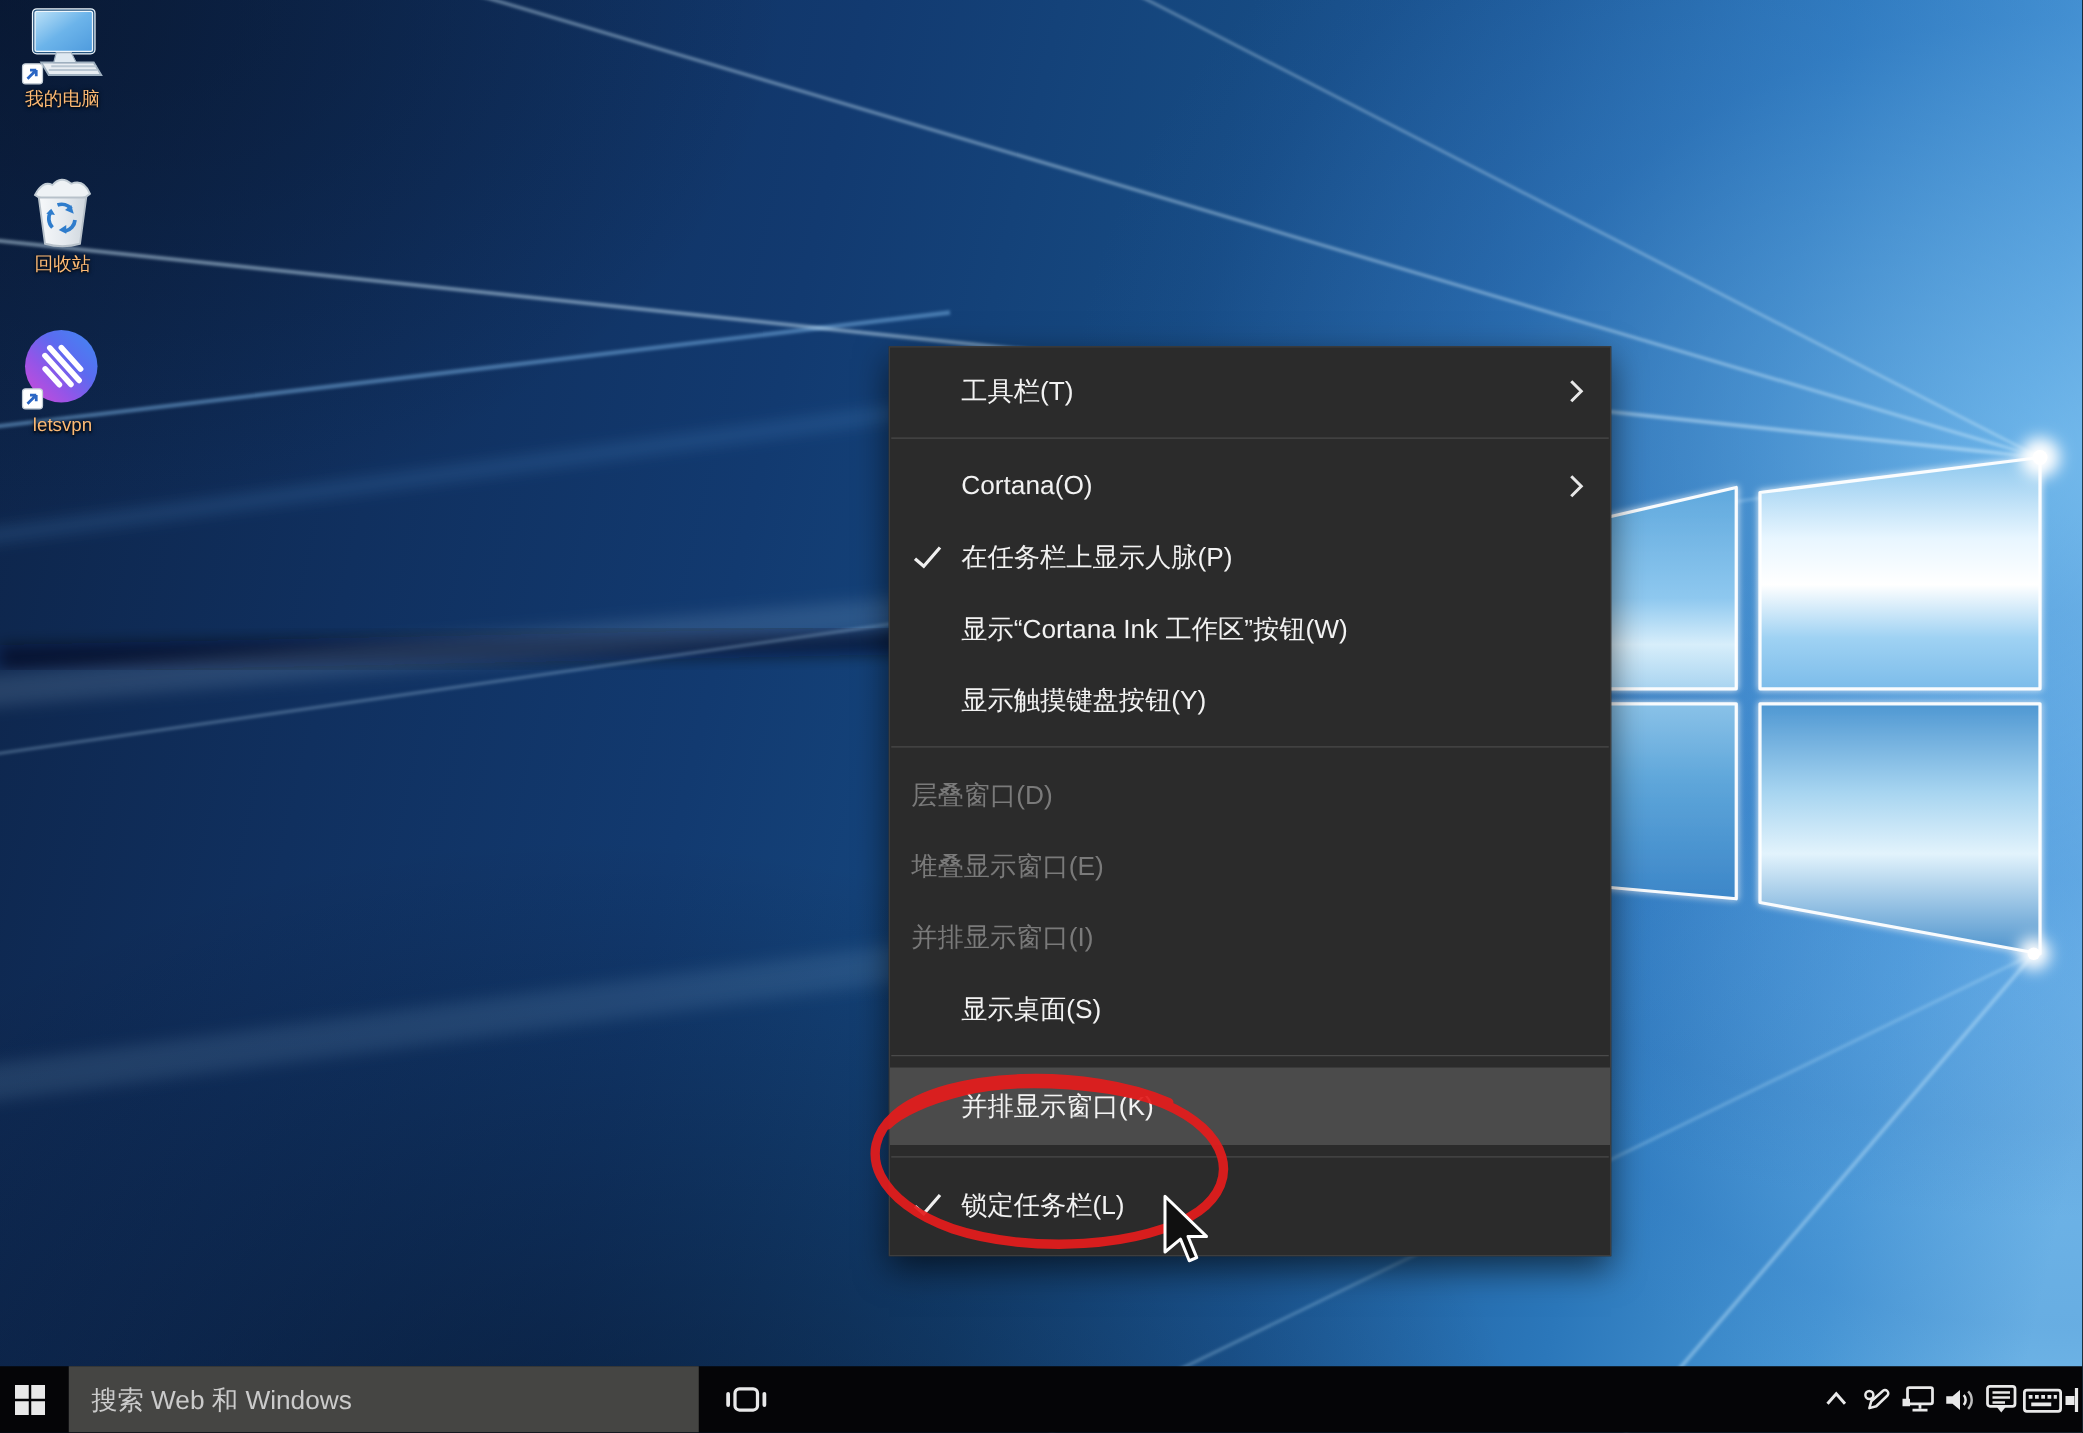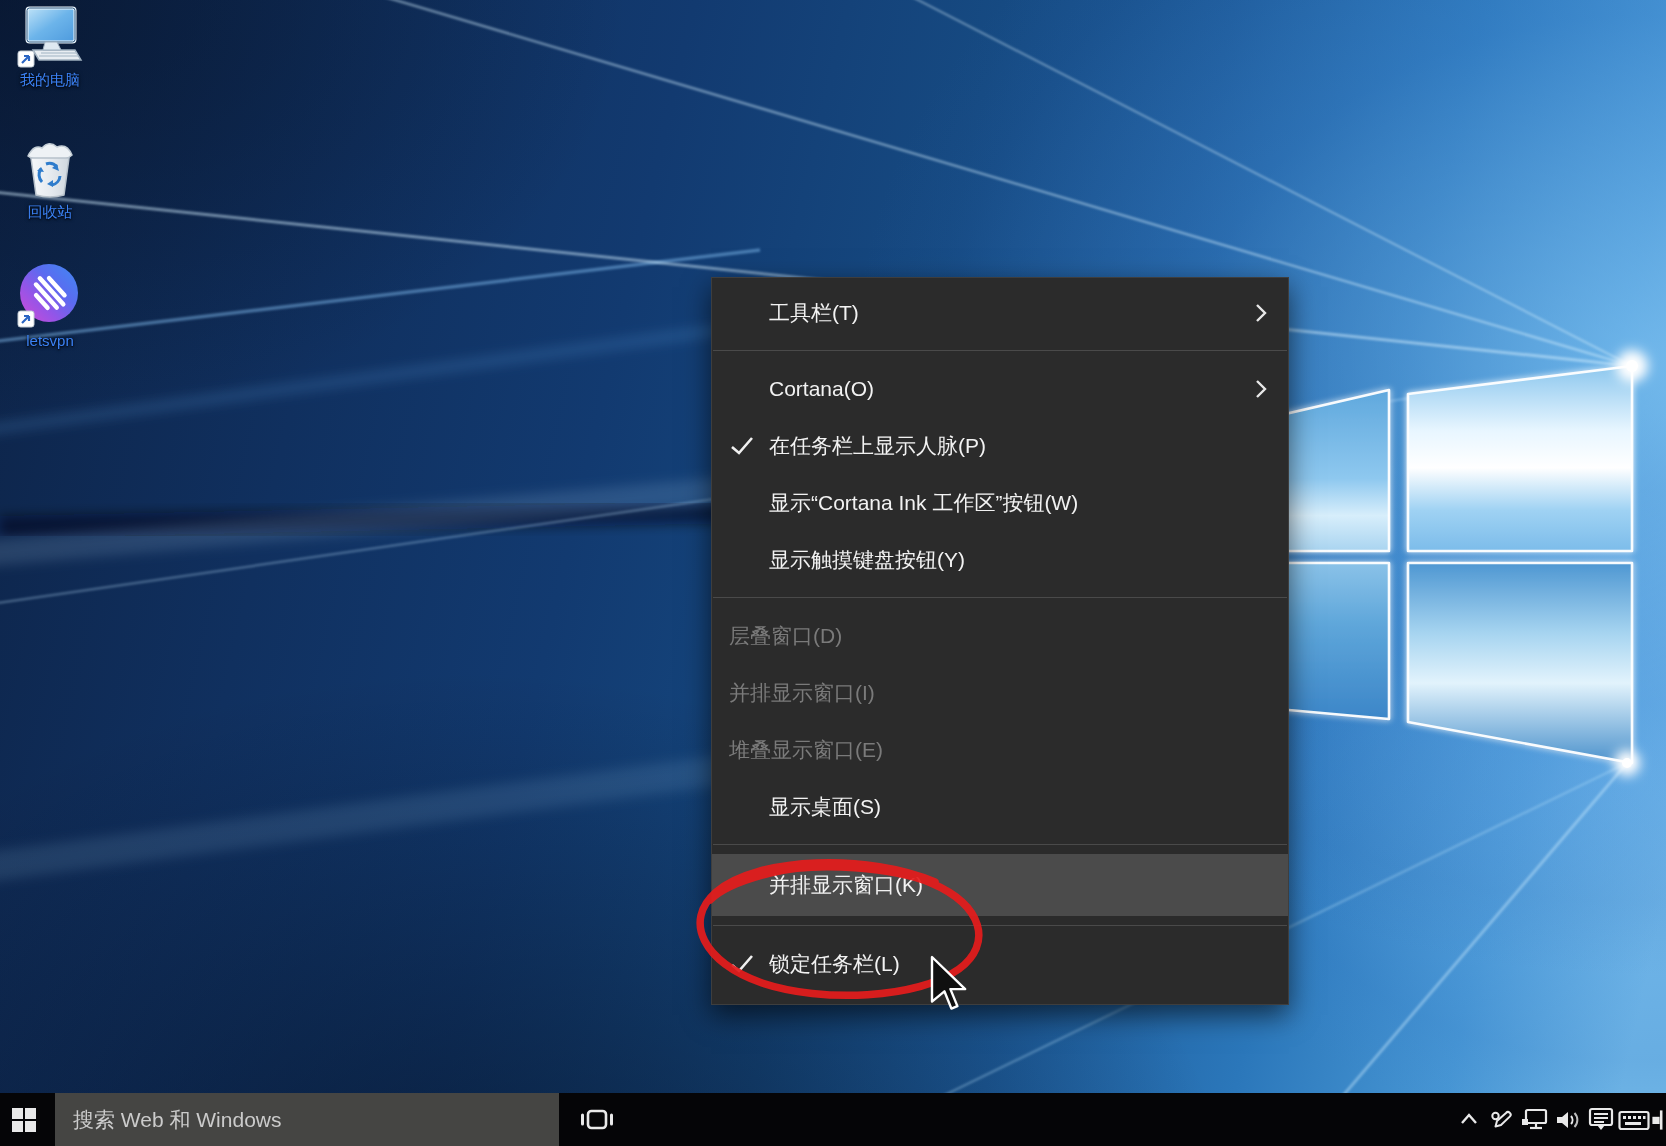--- a/index.html
+++ b/index.html
@@ -16,21 +16,21 @@
       radial-gradient(720px 520px at 1635px 775px, rgba(120,190,245,.45) 0%, rgba(60,130,205,.18) 55%, transparent 70%),
       radial-gradient(1250px 950px at 28% 110%, rgba(2,8,20,.58) 0%, transparent 62%),
       radial-gradient(950px 650px at 0% 0%, rgba(5,16,36,.55) 0%, transparent 66%),
       linear-gradient(103deg,#0d2347 0%,#10305f 20%,#123a70 36%,#164a82 52%,#1d5b9a 64%,#2b77ba 77%,#4796d4 88%,#71b7e7 97%);
   }
   #wallpaper svg{position:absolute;inset:0;}
   
   .desk-icon{position:absolute;left:8px;width:84px;text-align:center;cursor:default;}
   .desk-icon .glyph{display:block;margin:0 auto;}
   .desk-icon .label{
-    display:block;margin-top:3px;font-size:15px;line-height:17px;color:#3b82f6;
+    display:block;margin-top:3px;font-size:15px;line-height:17px;color:#fdba74;
     text-shadow:0 1px 2px rgba(0,0,0,.95),0 0 4px rgba(0,0,0,.7);
   }
   
   #context-menu{
     position:absolute;left:711px;top:277px;width:578px;z-index:5;
     background:#2b2b2b;border:1px solid #3e3e3e;box-sizing:border-box;
     box-shadow:0 10px 26px rgba(0,0,0,.6);
     padding:6px 0 12px 0;
   }
   .mi{
@@ -327,25 +327,25 @@
       <span>显示触摸键盘按钮(Y)</span>
     </div>
 
     <div class="sep"></div>
 
     <div class="mi disabled">
       <span>层叠窗口(D)</span>
     </div>
 
     <div class="mi disabled">
+      <span>堆叠显示窗口(E)</span>
+    </div>
+
+    <div class="mi disabled">
       <span>并排显示窗口(I)</span>
-    </div>
-
-    <div class="mi disabled">
-      <span>堆叠显示窗口(E)</span>
     </div>
 
     <div class="mi">
       <span>显示桌面(S)</span>
     </div>
 
     <div class="sep"></div>
 
     <div class="mi hl">
       <span>并排显示窗口(K)</span>

